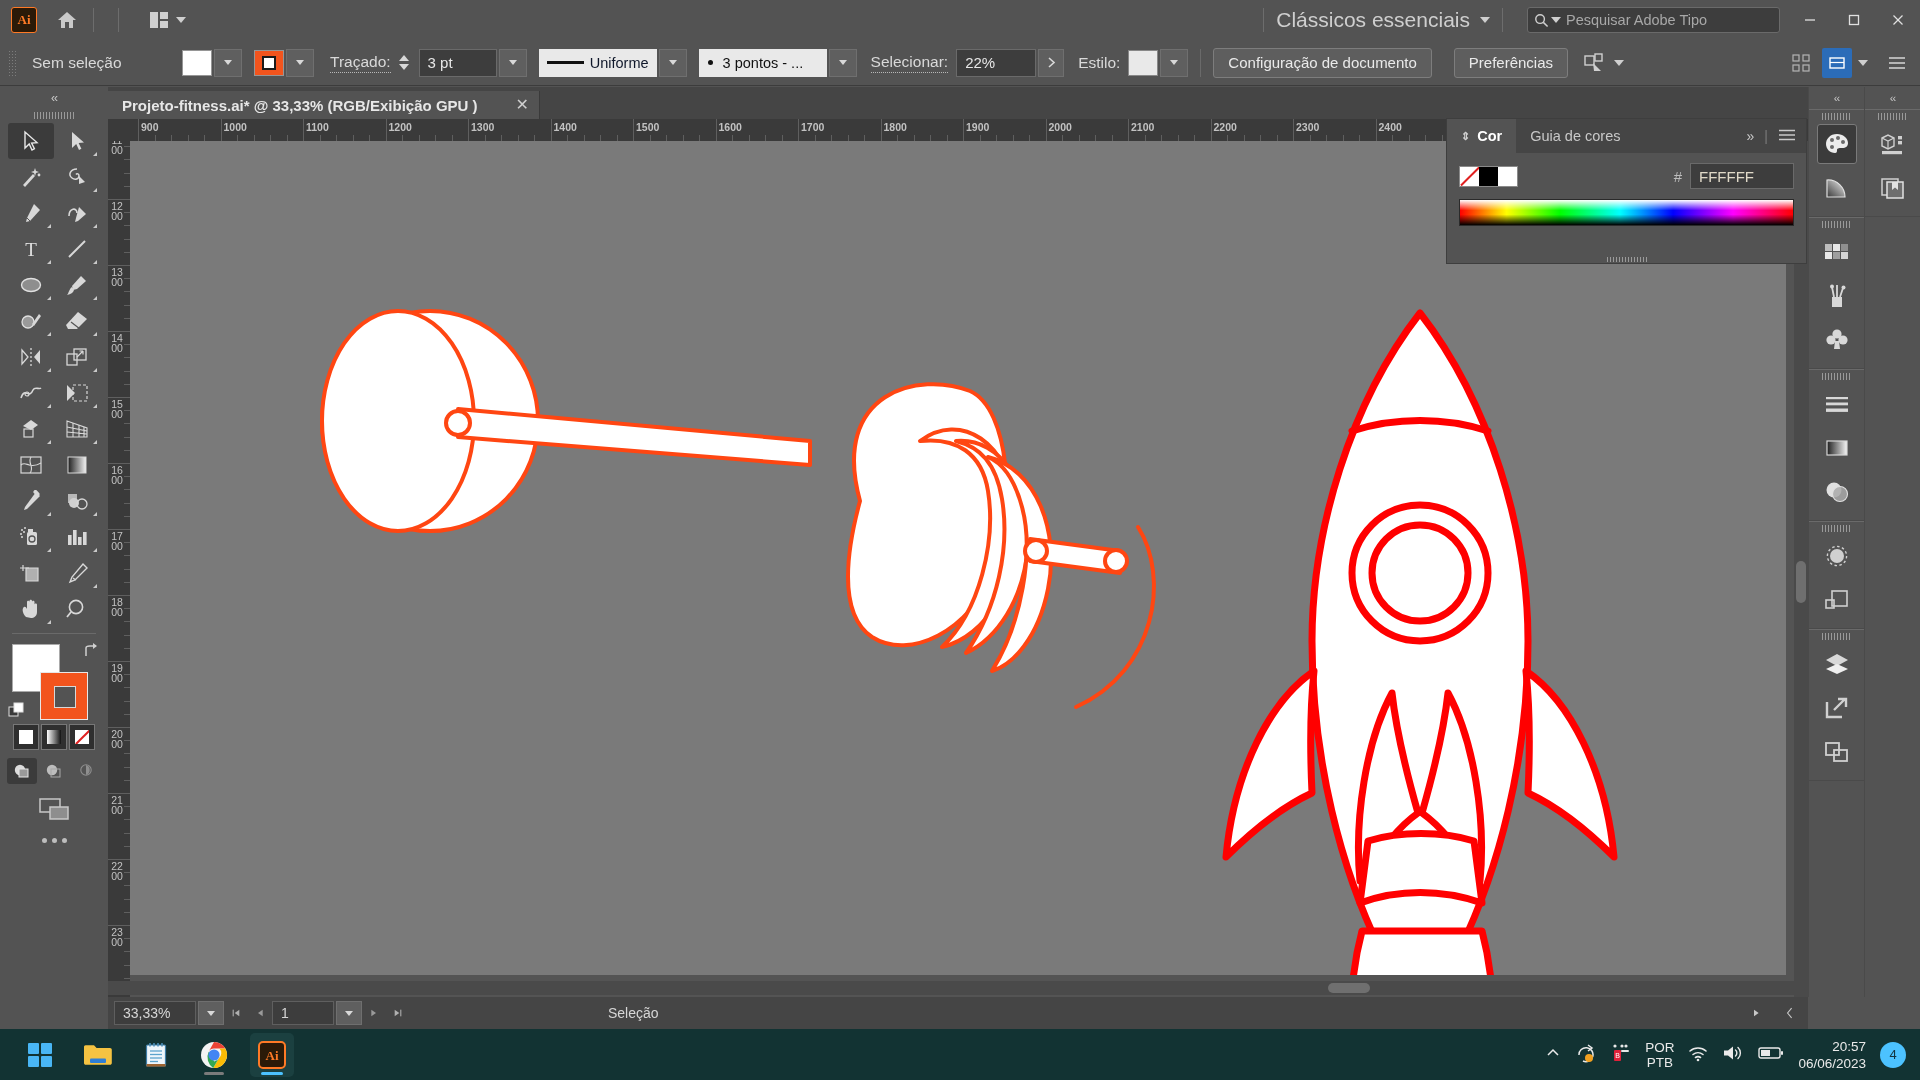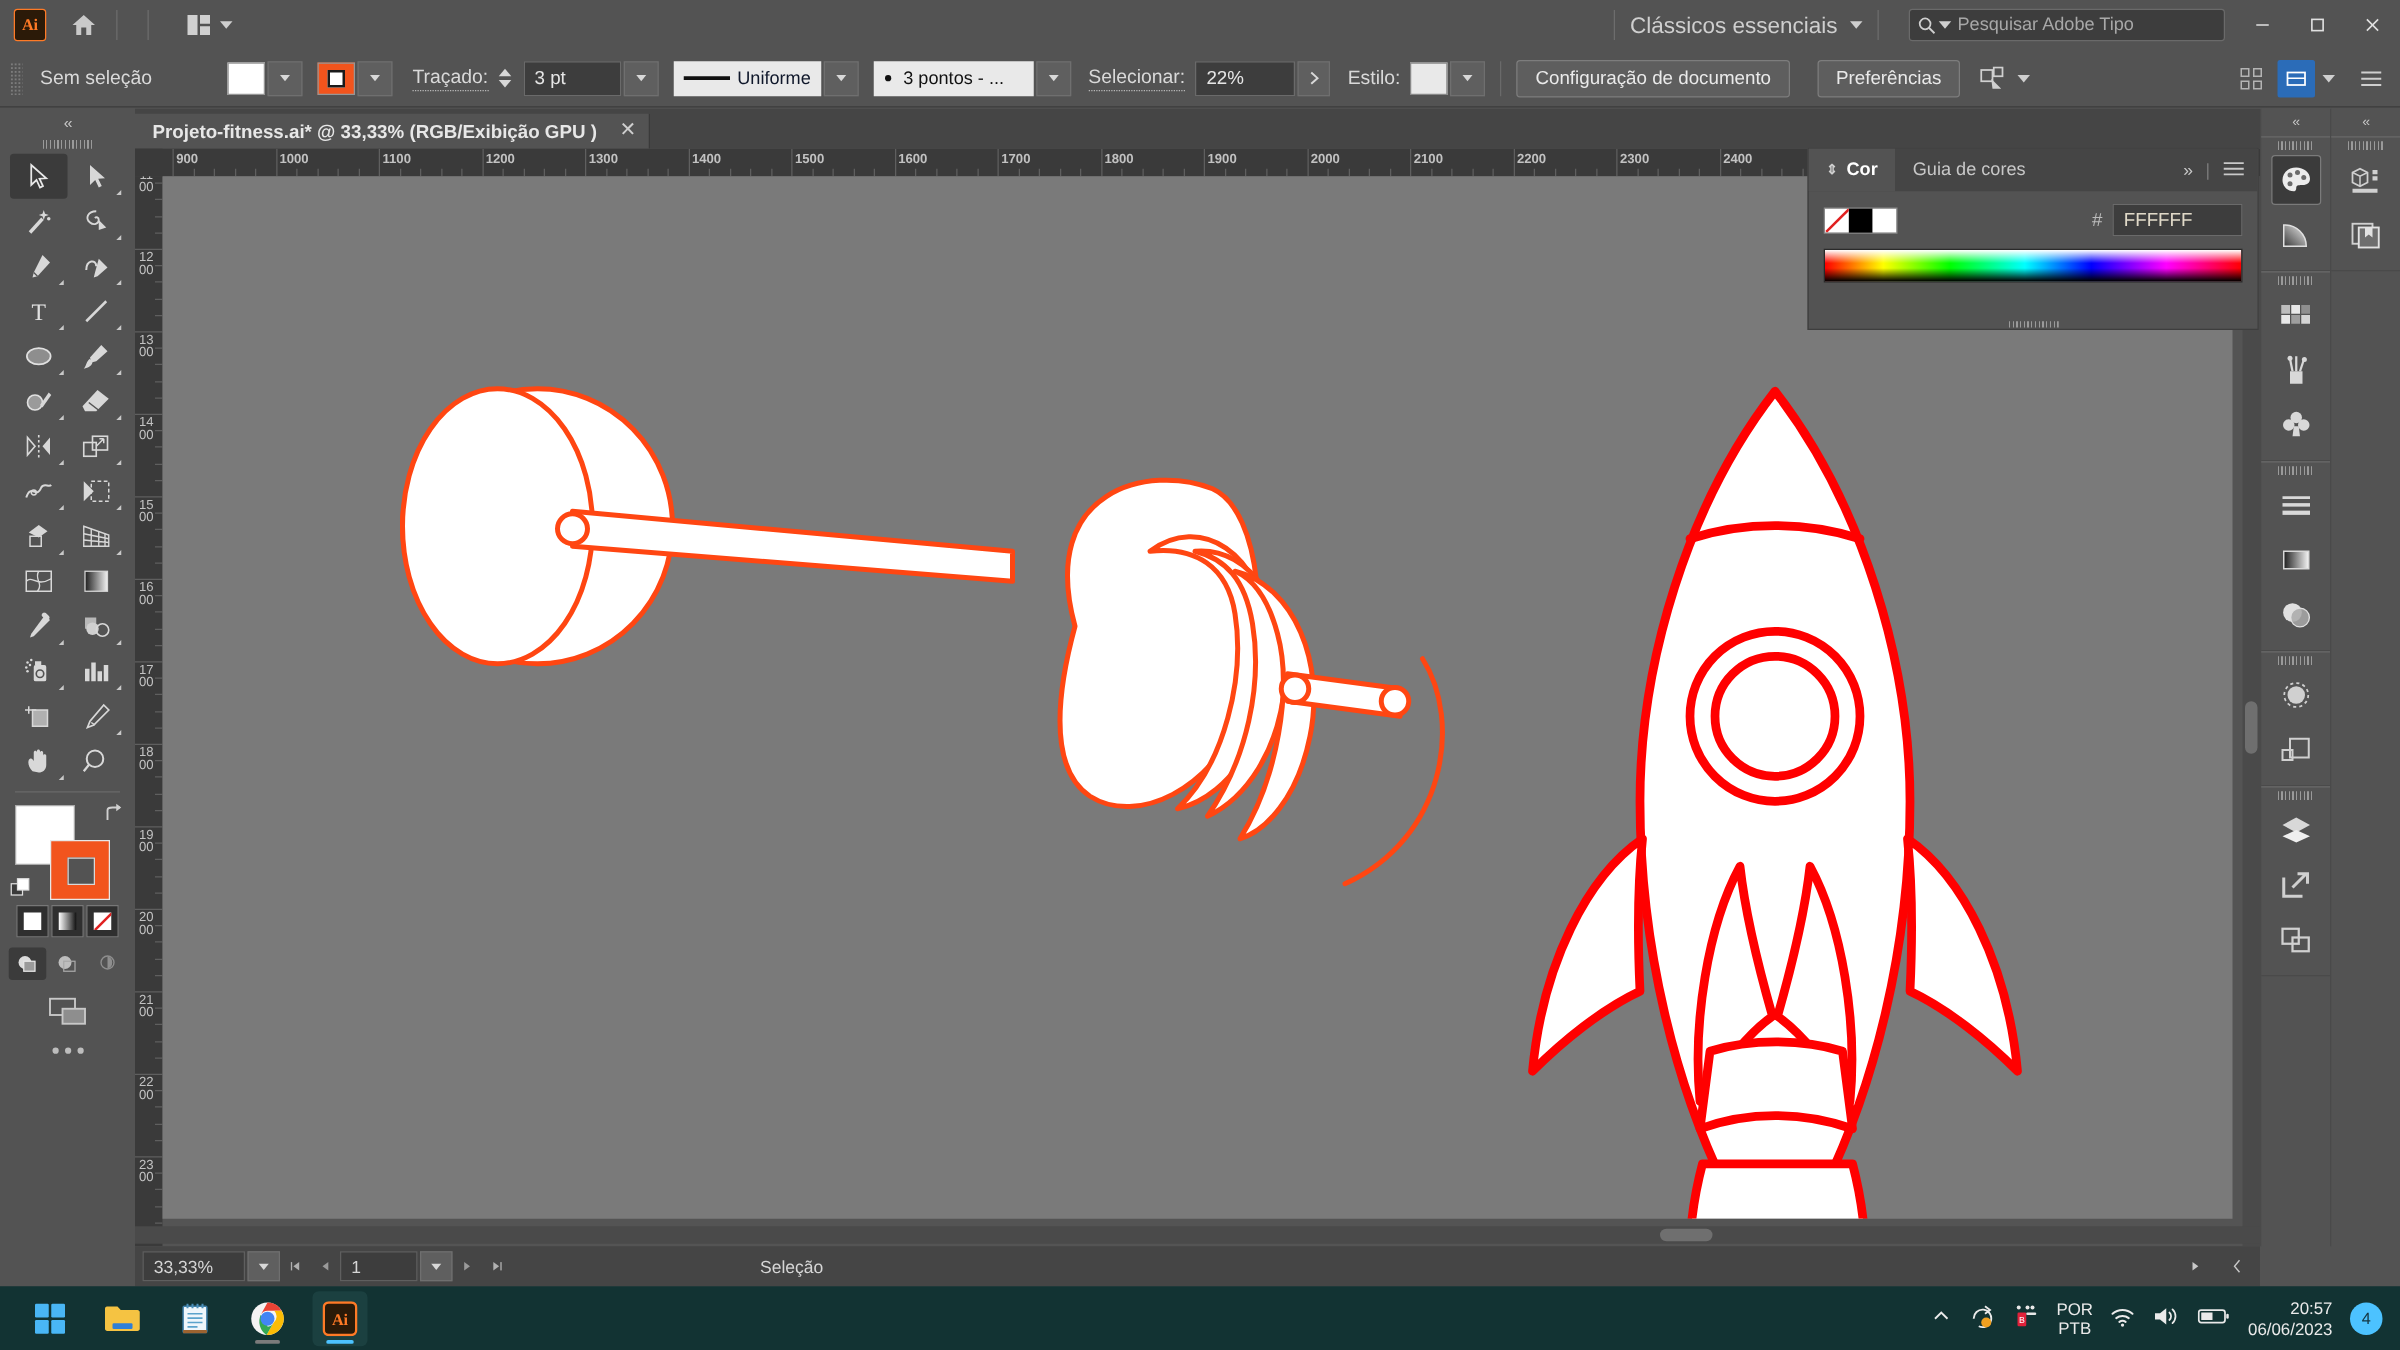--- a/index.html
+++ b/index.html
@@ -26,21 +26,21 @@
   .home-icon { margin-left: 16px; width: 28px; height: 26px; display:flex; align-items:center; justify-content:center;}
   .mb-sep { width: 1px; height: 24px; background: #6d6d6d; margin: 0 12px; }
   .menu-items { display: flex; align-items: center; gap: 0px; }
   .menu-item {
     color: #d4d4d4; font-size: 15.5px; padding: 6px 11px; cursor: default;
     white-space: nowrap;
   }
   .arrange-btn { display:flex; align-items:center; gap:7px; padding: 4px 8px; margin-left: 10px;}
   .chev { width:0; height:0; border-left:5px solid transparent; border-right:5px solid transparent; border-top:6px solid #cfcfcf; }
   .mb-right { margin-left: auto; display: flex; align-items: center; height: 40px; }
-  .workspace-label { color: #cfcfcf; font-size: 18px; margin-right: 10px; white-space: nowrap;}
+  .workspace-label { color: #cfcfcf; font-size: 21px; margin-right: 10px; white-space: nowrap;}
   .stock-search {
     width: 253px; height: 26px; background: #3d3d3d; border: 1px solid #6a6a6a;
     border-radius: 3px; display: flex; align-items: center; padding: 0 6px; margin-left: 12px;
   }
   .stock-search .ph { color: #a8a8a8; font-size: 14.5px; margin-left: 5px; white-space: nowrap;}
   .wincontrols { display: flex; align-items: center; height: 40px; margin-left: 8px; }
   .wc { width: 44px; height: 40px; display: flex; align-items: center; justify-content: center; color: #e0e0e0; font-size: 15px; }
 
   
   .controlbar {
@@ -88,21 +88,21 @@
   .icon-btn { width: 30px; height: 30px; display:flex; align-items:center; justify-content:center; }
   .icon-btn.sel { background:#2b6cb8; border-radius:2px; }
 
   
   .tabbar {
     position: absolute; left: 108px; top: 87px; width: 1700px; height: 32px;
     background: #454545; display: flex; align-items: flex-end;
   }
   .doctab {
     height: 28px; background: #535353; display: flex; align-items: center;
-    padding: 0 10px 0 14px; gap: 18px; border-right: 1px solid #3a3a3a;
+    padding: 0 10px 0 14px; gap: 38px; border-right: 1px solid #3a3a3a;
   }
   .doctab .title { color: #e7e7e7; font-size: 15px; font-weight: bold; white-space: nowrap; }
   .doctab .x { color: #cfcfcf; font-size: 16px; line-height: 1; }
 
   
   .leftrail {
     position: absolute; left: 0; top: 87px; width: 108px; height: 910px; background: #535353;
   }
   .rail-collapse { height: 22px; display:flex; align-items:center; justify-content:center; color:#c9c9c9; font-size:12px; letter-spacing:-1px;}
   .rail-grip { height: 12px; background-image: repeating-linear-gradient(90deg,#9a9a9a 0 1px,transparent 1px 3px);

